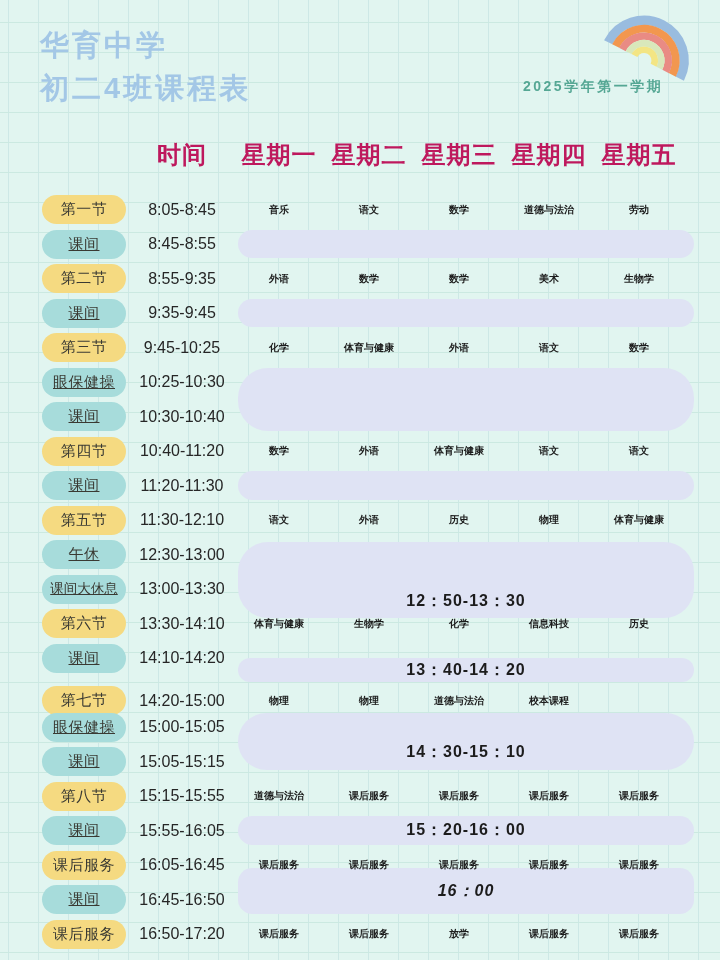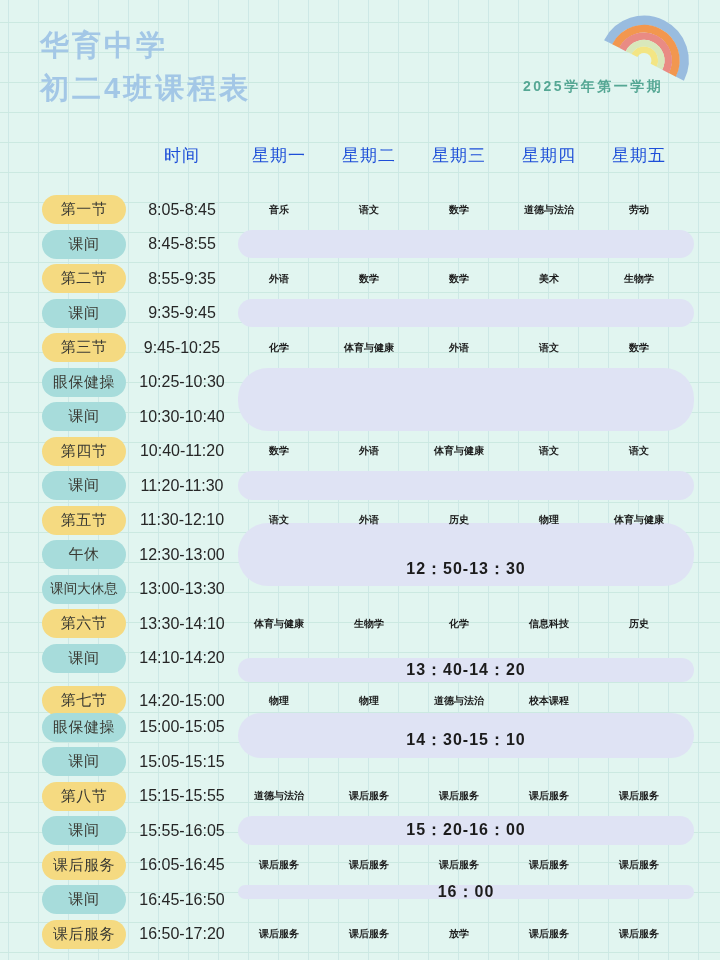--- a/index.html
+++ b/index.html
@@ -24,31 +24,31 @@
   }
   .rainbow{position:absolute;right:20px;top:6px;width:112px;height:94px;}
   #schedule{position:absolute;left:38px;top:138px;width:646px;height:815px;}
   .grid-row{
     position:absolute;left:0;width:646px;height:35px;
     display:grid;grid-template-columns:92px 104px repeat(5,90px);
     align-items:center;z-index:2;
   }
   .head-row{top:0;height:34px;}
   .head-cell{
-    text-align:center;font-weight:normal;font-size:17px;color:#1d4ed8;
+    text-align:center;font-weight:bold;font-size:24px;color:#be185d;
     letter-spacing:1px;
   }
   .pill{
     justify-self:center;width:84px;height:29px;border-radius:15px;
     display:flex;align-items:center;justify-content:center;
     font-size:15px;color:#3a3a33;letter-spacing:0.5px;white-space:nowrap;
   }
   .pill.small{font-size:13.5px;letter-spacing:0;}
   .pill.lesson{background:#f5da81;}
-  .pill.break{background:#a7dcdb;}
+  .pill.break{background:#a7dcdb;text-decoration:underline;}
   .time-cell{
     text-align:center;font-size:16px;color:#262626;white-space:nowrap;
   }
   .subject-cell{
     text-align:center;font-weight:bold;font-size:10px;color:#1c1c1c;
     line-height:1.15;padding:0 7px;
   }
   .band{
     position:absolute;left:200px;width:456px;background:#dfe3f4;z-index:1;
   }
@@ -151,21 +151,21 @@
       </div>
       <div class="grid-row" style="top: 364.5px;">
         <div class="pill lesson">第五节</div>
         <div class="time-cell">11:30-12:10</div>
         <div class="subject-cell">语文</div>
         <div class="subject-cell">外语</div>
         <div class="subject-cell">历史</div>
         <div class="subject-cell">物理</div>
         <div class="subject-cell">体育与健康</div>
       </div>
-      <div class="band" style="top: 385px; height: 63px; border-radius: 30px;">
+      <div class="band" style="top: 404px; height: 76px; border-radius: 30px;">
         <div class="band-text" style="height: 34px;">12：50-13：30</div>
       </div>
       <div class="grid-row" style="top: 399px;">
         <div class="pill break">午休</div>
         <div class="time-cell">12:30-13:00</div>
       </div>
       <div class="grid-row" style="top: 433.5px;">
         <div class="pill break small">课间大休息</div>
         <div class="time-cell">13:00-13:30</div>
       </div>
@@ -186,21 +186,21 @@
         <div class="time-cell">14:10-14:20</div>
       </div>
       <div class="grid-row" style="top: 537px; margin-top: 8px;">
         <div class="pill lesson">第七节</div>
         <div class="time-cell">14:20-15:00</div>
         <div class="subject-cell">物理</div>
         <div class="subject-cell">物理</div>
         <div class="subject-cell">道德与法治</div>
         <div class="subject-cell">校本课程</div>
       </div>
-      <div class="band" style="top: 574.5px; height: 45px; border-radius: 30px;">
+      <div class="band" style="top: 574.5px; height: 57px; border-radius: 30px;">
         <div class="band-text" style="height: 34px;">14：30-15：10</div>
       </div>
       <div class="grid-row" style="top: 571.5px;">
         <div class="pill break">眼保健操</div>
         <div class="time-cell">15:00-15:05</div>
       </div>
       <div class="grid-row" style="top: 606px;">
         <div class="pill break">课间</div>
         <div class="time-cell">15:05-15:15</div>
       </div>
@@ -222,21 +222,21 @@
       </div>
       <div class="grid-row" style="top: 709.5px;">
         <div class="pill lesson">课后服务</div>
         <div class="time-cell">16:05-16:45</div>
         <div class="subject-cell">课后服务</div>
         <div class="subject-cell">课后服务</div>
         <div class="subject-cell">课后服务</div>
         <div class="subject-cell">课后服务</div>
         <div class="subject-cell">课后服务</div>
       </div>
-      <div class="band" style="top: 747px; height: 14px; border-radius: 14.25px;">
+      <div class="band" style="top: 730px; height: 46px; border-radius: 14.25px; font-style: italic;">
         <div class="band-text" style="height: 100%;">16：00</div>
       </div>
       <div class="grid-row" style="top: 744px;">
         <div class="pill break">课间</div>
         <div class="time-cell">16:45-16:50</div>
       </div>
       <div class="grid-row" style="top: 778.5px;">
         <div class="pill lesson">课后服务</div>
         <div class="time-cell">16:50-17:20</div>
         <div class="subject-cell">课后服务</div>

